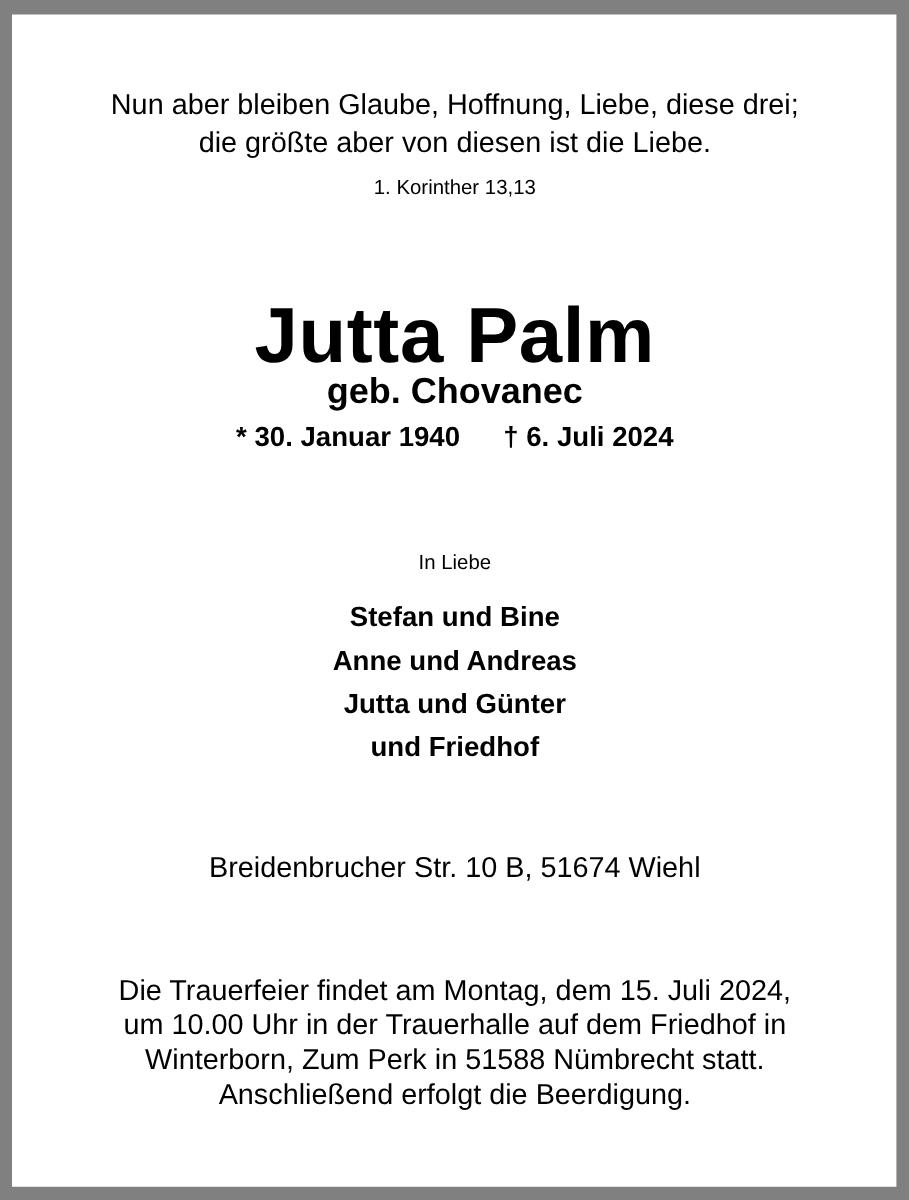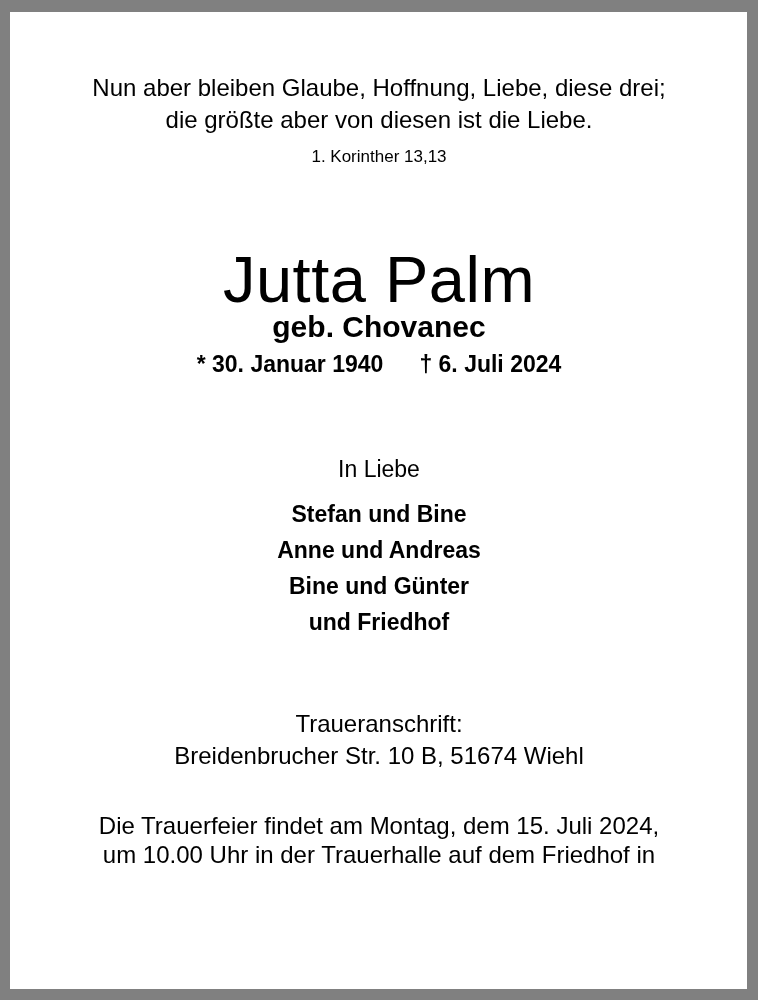--- a/index.html
+++ b/index.html
@@ -39,21 +39,21 @@
       line-height: 32px;
       top: 72px;
     }
     .verse-ref {
       font-size: 17px;
       top: 146px;
       line-height: 22px;
     }
     .name {
       font-size: 65px;
-      font-weight: normal;
+      font-weight: bold;
       top: 242px;
       line-height: 76px;
       letter-spacing: 0.5px;
     }
     .maiden {
       font-size: 30px;
       font-weight: bold;
       top: 313px;
       line-height: 28px;
     }
@@ -61,21 +61,21 @@
       font-size: 23px;
       font-weight: bold;
       top: 350px;
       line-height: 28px;
     }
     .dates .gap {
       display: inline-block;
       width: 36px;
     }
     .in-liebe {
-      font-size: 23px;
+      font-size: 17px;
       top: 455px;
       line-height: 28px;
     }
     .mourners {
       font-size: 23px;
       font-weight: bold;
       top: 496px;
       line-height: 36px;
     }
     .address {
@@ -111,25 +111,26 @@
 
 <div class="line dates">
   <span>* 30. Januar 1940</span><span class="gap"></span><span>†</span>&nbsp;<span>6. Juli 2024</span>
 </div>
 
 <div class="line in-liebe">In Liebe</div>
 
 <div class="line mourners">
   <span class="block-line">Stefan und Bine</span>
   <span class="block-line">Anne und Andreas</span>
-  <span class="block-line">Bine und Günter</span>
+  <span class="block-line">Jutta und Günter</span>
   <span class="block-line">und Friedhof</span>
 </div>
 
 <div class="line address">
-  <span class="block-line">Traueranschrift:</span>
   <span class="block-line">Breidenbrucher Str. 10 B, 51674 Wiehl</span>
 </div>
 
 <div class="line service">
   <span class="block-line">Die Trauerfeier findet am Montag, dem 15. Juli 2024,</span>
   <span class="block-line">um 10.00 Uhr in der Trauerhalle auf dem Friedhof in</span>
+  <span class="block-line">Winterborn, Zum Perk in 51588 Nümbrecht statt.</span>
+  <span class="block-line">Anschließend erfolgt die Beerdigung.</span>
 </div>
 
 </body></html>

